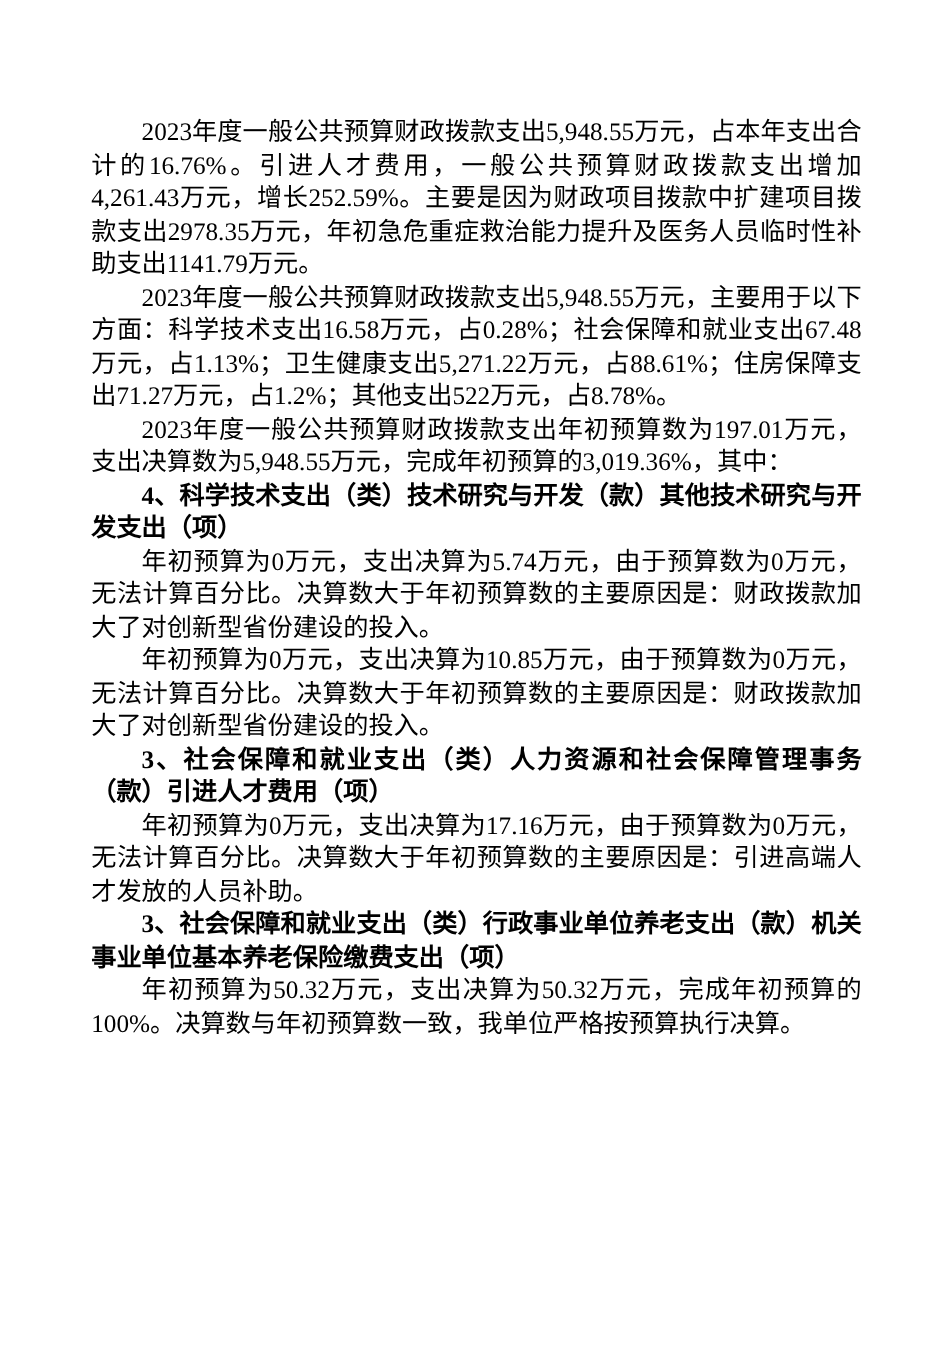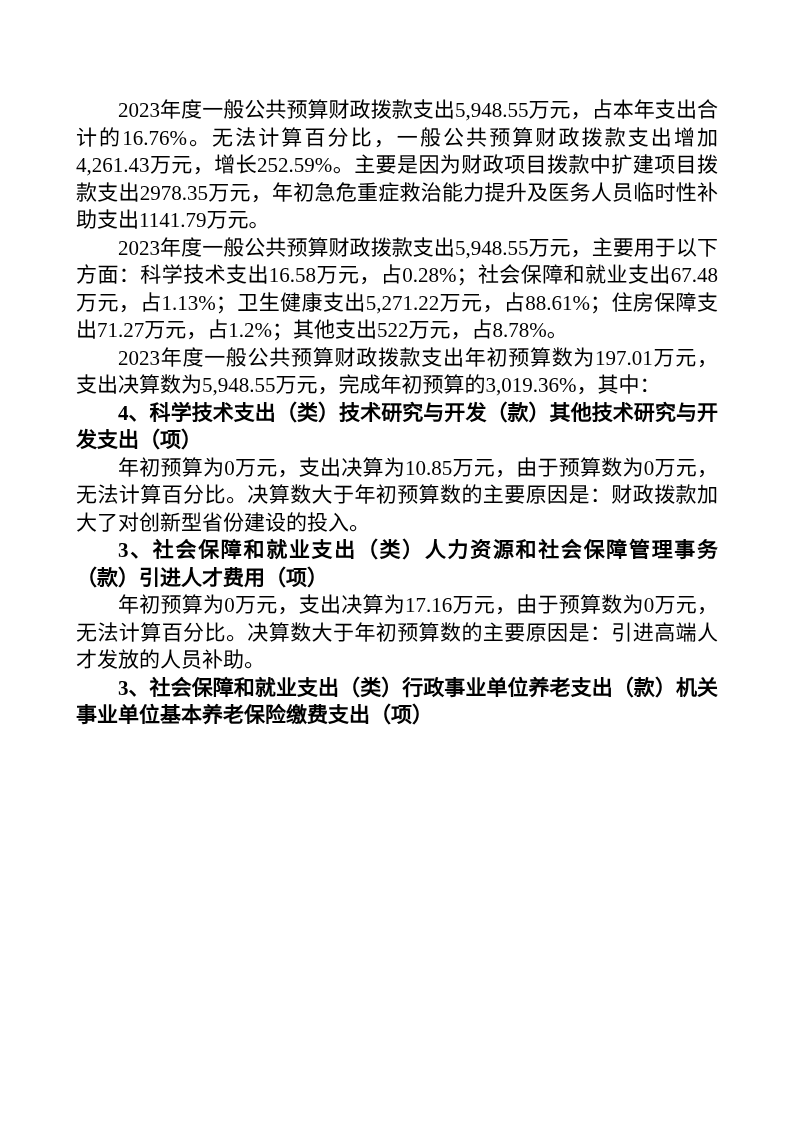--- a/index.html
+++ b/index.html
@@ -30,21 +30,23 @@
   .doc-heading {
     margin: 0;
     text-indent: 2em;
     font-weight: bold;
   }
 </style>
 </head>
 <body>
 
 <div class="page">
-  <p class="doc-paragraph">2023年度一般公共预算财政拨款支出5,948.55万元，占本年支出合计的16.76%。无法计算百分比，一般公共预算财政拨款支出增加4,261.43万元，增长252.59%。主要是因为财政项目拨款中扩建项目拨款支出2978.35万元，年初急危重症救治能力提升及医务人员临时性补助支出1141.79万元。</p>
+  <p class="doc-paragraph">2023年度一般公共预算财政拨款支出5,948.55万元，占本年支出合计的16.76%。引进人才费用，一般公共预算财政拨款支出增加4,261.43万元，增长252.59%。主要是因为财政项目拨款中扩建项目拨款支出2978.35万元，年初急危重症救治能力提升及医务人员临时性补助支出1141.79万元。</p>
   <p class="doc-paragraph">2023年度一般公共预算财政拨款支出5,948.55万元，主要用于以下方面：科学技术支出16.58万元，占0.28%；社会保障和就业支出67.48万元，占1.13%；卫生健康支出5,271.22万元，占88.61%；住房保障支出71.27万元，占1.2%；其他支出522万元，占8.78%。</p>
   <p class="doc-paragraph">2023年度一般公共预算财政拨款支出年初预算数为197.01万元，支出决算数为5,948.55万元，完成年初预算的3,019.36%，其中：</p>
   <p class="doc-heading">4、科学技术支出（类）技术研究与开发（款）其他技术研究与开发支出（项）</p>
+  <p class="doc-paragraph">年初预算为0万元，支出决算为5.74万元，由于预算数为0万元，无法计算百分比。决算数大于年初预算数的主要原因是：财政拨款加大了对创新型省份建设的投入。</p>
   <p class="doc-paragraph">年初预算为0万元，支出决算为10.85万元，由于预算数为0万元，无法计算百分比。决算数大于年初预算数的主要原因是：财政拨款加大了对创新型省份建设的投入。</p>
   <p class="doc-heading">3、社会保障和就业支出（类）人力资源和社会保障管理事务（款）引进人才费用（项）</p>
   <p class="doc-paragraph">年初预算为0万元，支出决算为17.16万元，由于预算数为0万元，无法计算百分比。决算数大于年初预算数的主要原因是：引进高端人才发放的人员补助。</p>
   <p class="doc-heading">3、社会保障和就业支出（类）行政事业单位养老支出（款）机关事业单位基本养老保险缴费支出（项）</p>
+  <p class="doc-paragraph">年初预算为50.32万元，支出决算为50.32万元，完成年初预算的100%。决算数与年初预算数一致，我单位严格按预算执行决算。</p>
 </div>
 
 </body></html>

